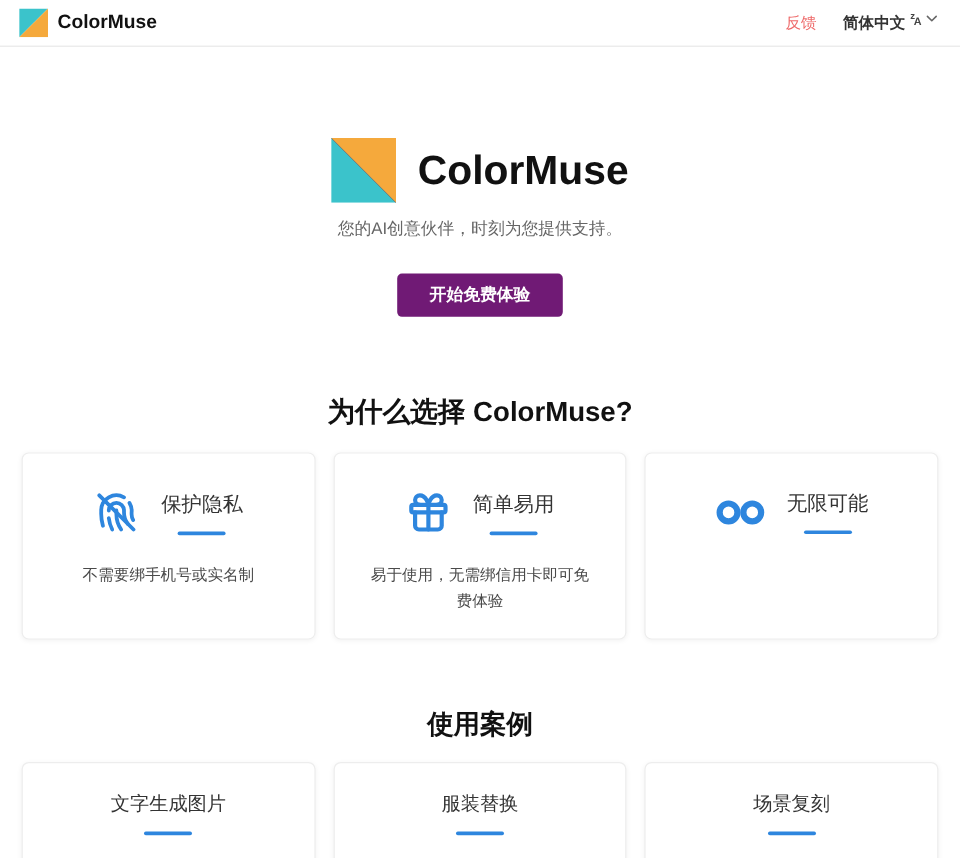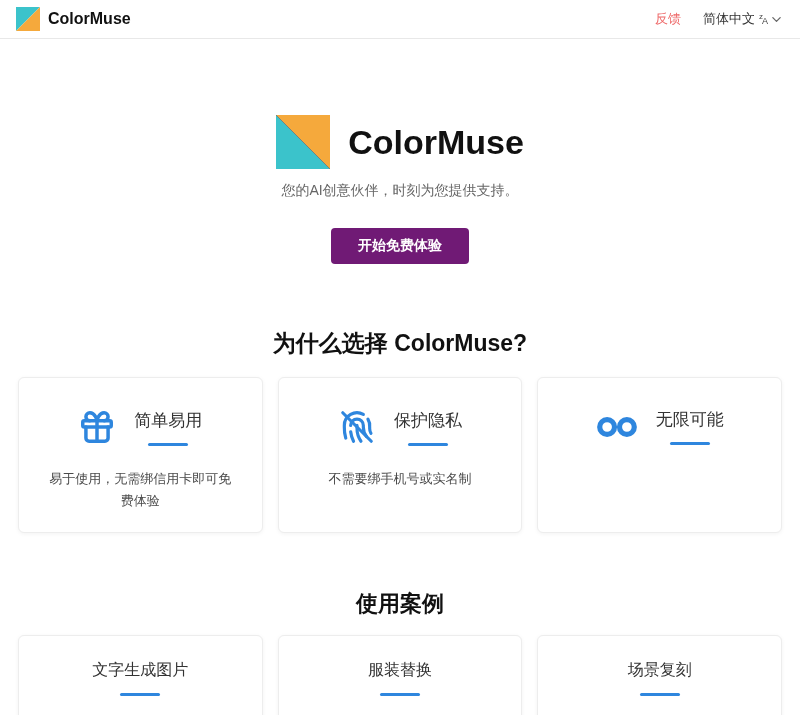--- a/index.html
+++ b/index.html
@@ -6,21 +6,21 @@
   html,body { width:800px; height:715px; overflow:hidden; background:#fff;
     font-family:"Liberation Sans","DejaVu Sans",sans-serif; color:#222; }
 
   
   .header { height:39px; display:flex; align-items:center; justify-content:space-between;
     padding:0 18px 0 16px; border-bottom:1px solid #e8e8e8; background:#fff; }
   .brand { display:flex; align-items:center; gap:8px; cursor:pointer; }
   .brand-name { font-size:16px; font-weight:700; color:#111; }
   .header-right { display:flex; align-items:center; gap:22px; }
   .feedback-link { color:#ee6a6a; font-size:13px; cursor:pointer; }
-  .lang-switch { display:flex; align-items:center; gap:4px; cursor:pointer; }
+  .lang-switch { display:flex; align-items:flex-start; gap:4px; cursor:pointer;font-weight:bold; }
   .lang-label { font-size:13px; color:#333; }
   .translate-glyph { font-size:11px; color:#444; line-height:1; letter-spacing:-1px; }
   .translate-glyph .sup { font-size:8px; vertical-align:4px; }
   .translate-glyph .sub { font-size:9px; vertical-align:-1px; }
 
   
   .hero { text-align:center; }
   .hero-row { margin-top:76px; display:flex; align-items:center; justify-content:center; gap:18px; }
   .hero-title { font-size:34px; font-weight:700; color:#111; }
   .hero-subtitle { margin-top:13px; font-size:14px; color:#666; }
@@ -93,53 +93,53 @@
   <button class="cta-button">开始免费体验</button>
 </div>
 
 <div>
   <div class="section-title why-title">为什么选择 ColorMuse?</div>
   <div class="cards-row">
 
     <div class="card why-card">
       <div class="card-head">
         <span class="icon">
-          <svg width="38" height="38" viewBox="0 0 24 24" fill="none" stroke="#2e86de" stroke-width="2.2" stroke-linecap="round" stroke-linejoin="round">
-            <rect x="3" y="8" width="18" height="4" rx="1"></rect>
-            <path d="M12 8v13"></path>
-            <path d="M19 12v7a2 2 0 0 1-2 2H7a2 2 0 0 1-2-2v-7"></path>
-            <path d="M7.5 8a2.5 2.5 0 0 1 0-5C11 3 12 8 12 8s1-5 4.5-5a2.5 2.5 0 0 1 0 5"></path>
-          </svg>
-        </span>
-        <span class="title-wrap">
-          <span class="card-title">简单易用</span>
-          <span class="underline"></span>
-        </span>
-      </div>
-      <div class="card-desc">易于使用，无需绑信用卡即可免费体验</div>
-    </div>
-
-    <div class="card why-card">
-      <div class="card-head">
-        <span class="icon">
           <svg width="38" height="38" viewBox="0 0 24 24" fill="none" stroke="#2e86de" stroke-width="2" stroke-linecap="round" stroke-linejoin="round">
             <path d="M18.9 7a8 8 0 0 1 1.1 5v1a6 6 0 0 0 .8 3"></path>
             <path d="M8 11a4 4 0 0 1 8 0v1a10 10 0 0 0 2 6"></path>
             <path d="M12 11v2a14 14 0 0 0 2.5 8"></path>
             <path d="M8 15a18 18 0 0 0 1.8 6"></path>
             <path d="M4.9 19a22 22 0 0 1 -.9 -7v-1a8 8 0 0 1 12 -6.95"></path>
             <line x1="3" y1="3" x2="21" y2="21"></line>
           </svg>
         </span>
         <span class="title-wrap">
           <span class="card-title">保护隐私</span>
           <span class="underline"></span>
         </span>
       </div>
       <div class="card-desc">不需要绑手机号或实名制</div>
+    </div>
+
+    <div class="card why-card">
+      <div class="card-head">
+        <span class="icon">
+          <svg width="38" height="38" viewBox="0 0 24 24" fill="none" stroke="#2e86de" stroke-width="2.2" stroke-linecap="round" stroke-linejoin="round">
+            <rect x="3" y="8" width="18" height="4" rx="1"></rect>
+            <path d="M12 8v13"></path>
+            <path d="M19 12v7a2 2 0 0 1-2 2H7a2 2 0 0 1-2-2v-7"></path>
+            <path d="M7.5 8a2.5 2.5 0 0 1 0-5C11 3 12 8 12 8s1-5 4.5-5a2.5 2.5 0 0 1 0 5"></path>
+          </svg>
+        </span>
+        <span class="title-wrap">
+          <span class="card-title">简单易用</span>
+          <span class="underline"></span>
+        </span>
+      </div>
+      <div class="card-desc">易于使用，无需绑信用卡即可免费体验</div>
     </div>
 
     <div class="card why-card">
       <div class="card-head">
         <span class="icon">
           <svg width="42" height="24" viewBox="0 0 34 18" fill="none" stroke="#2e86de" stroke-width="4.2">
             <circle cx="9" cy="9" r="6"></circle>
             <circle cx="25" cy="9" r="6"></circle>
           </svg>
         </span>

